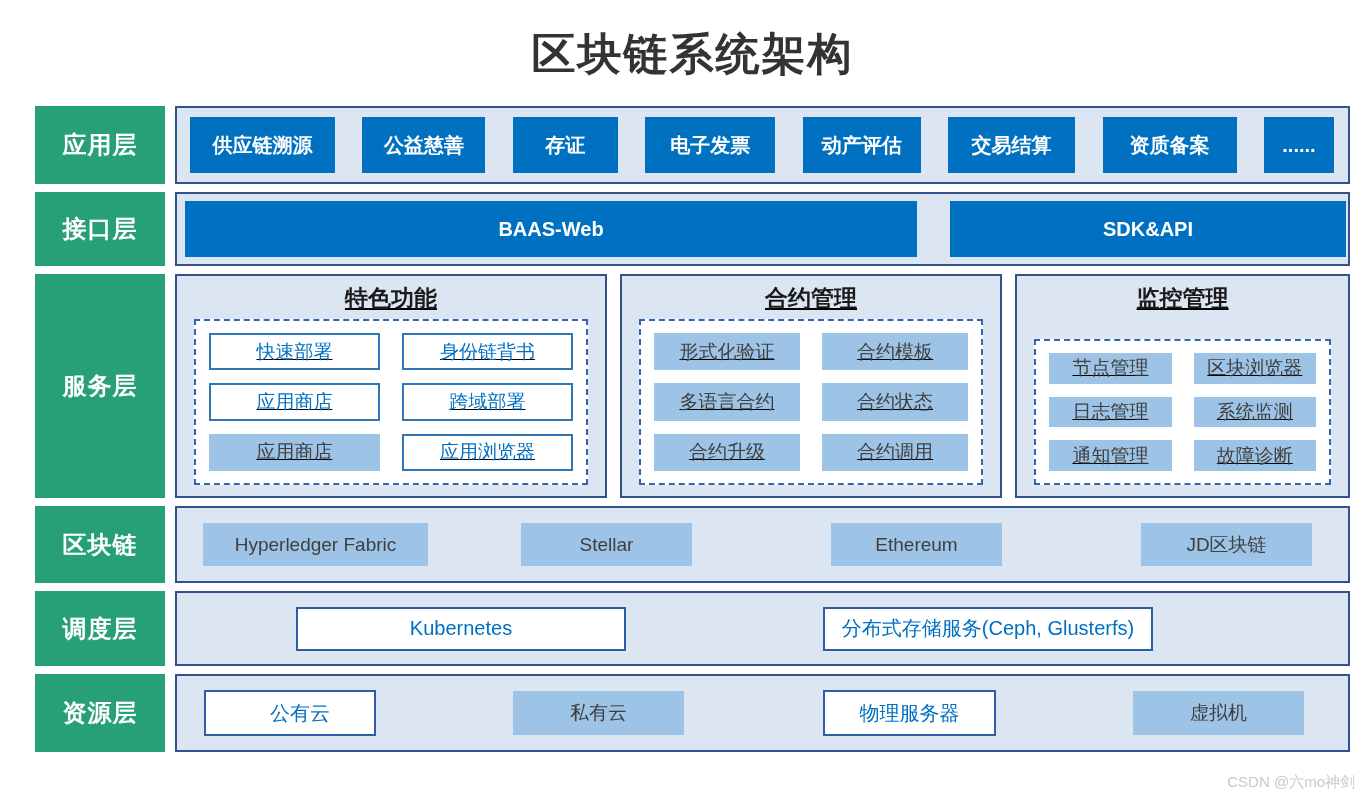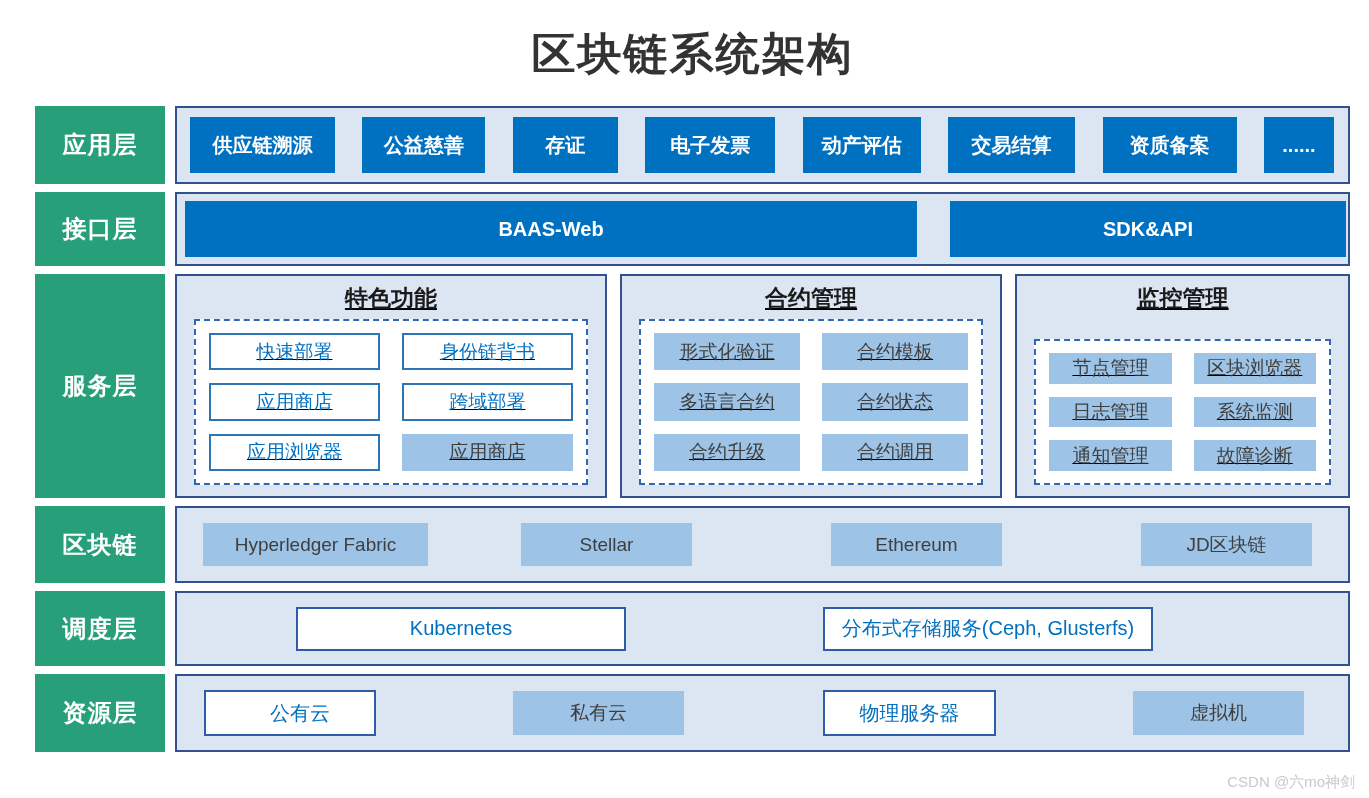--- a/index.html
+++ b/index.html
@@ -145,22 +145,22 @@
     <div class="layer-label">服务层</div>
     <div class="svc-boxes">
 
       <div class="svc-box svc-box-1">
         <div class="svc-title">特色功能</div>
         <div class="svc-dashed">
           <div class="svc-btn outline">快速部署</div>
           <div class="svc-btn outline">身份链背书</div>
           <div class="svc-btn outline">应用商店</div>
           <div class="svc-btn outline">跨域部署</div>
+          <div class="svc-btn filled">应用商店</div>
           <div class="svc-btn outline">应用浏览器</div>
-          <div class="svc-btn filled">应用商店</div>
         </div>
       </div>
 
       <div class="svc-box svc-box-2">
         <div class="svc-title">合约管理</div>
         <div class="svc-dashed">
           <div class="svc-btn filled">形式化验证</div>
           <div class="svc-btn filled">合约模板</div>
           <div class="svc-btn filled">多语言合约</div>
           <div class="svc-btn filled">合约状态</div>

